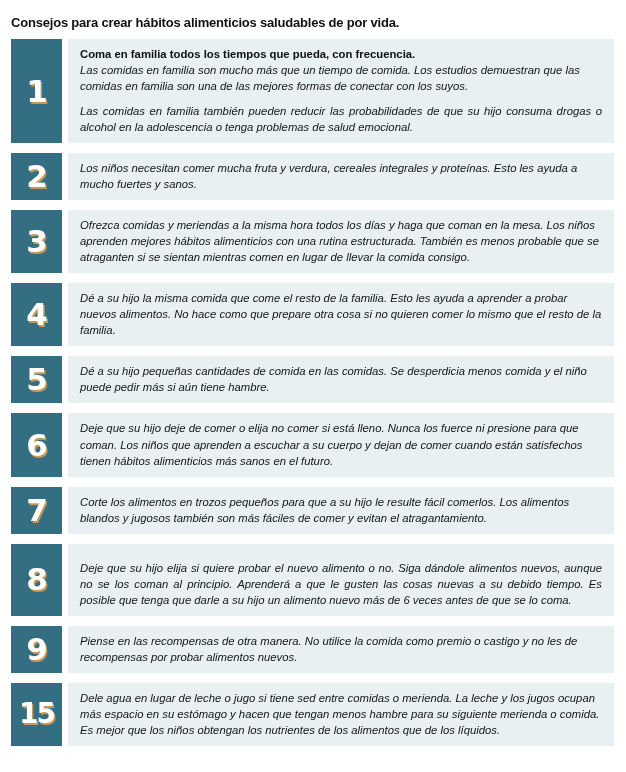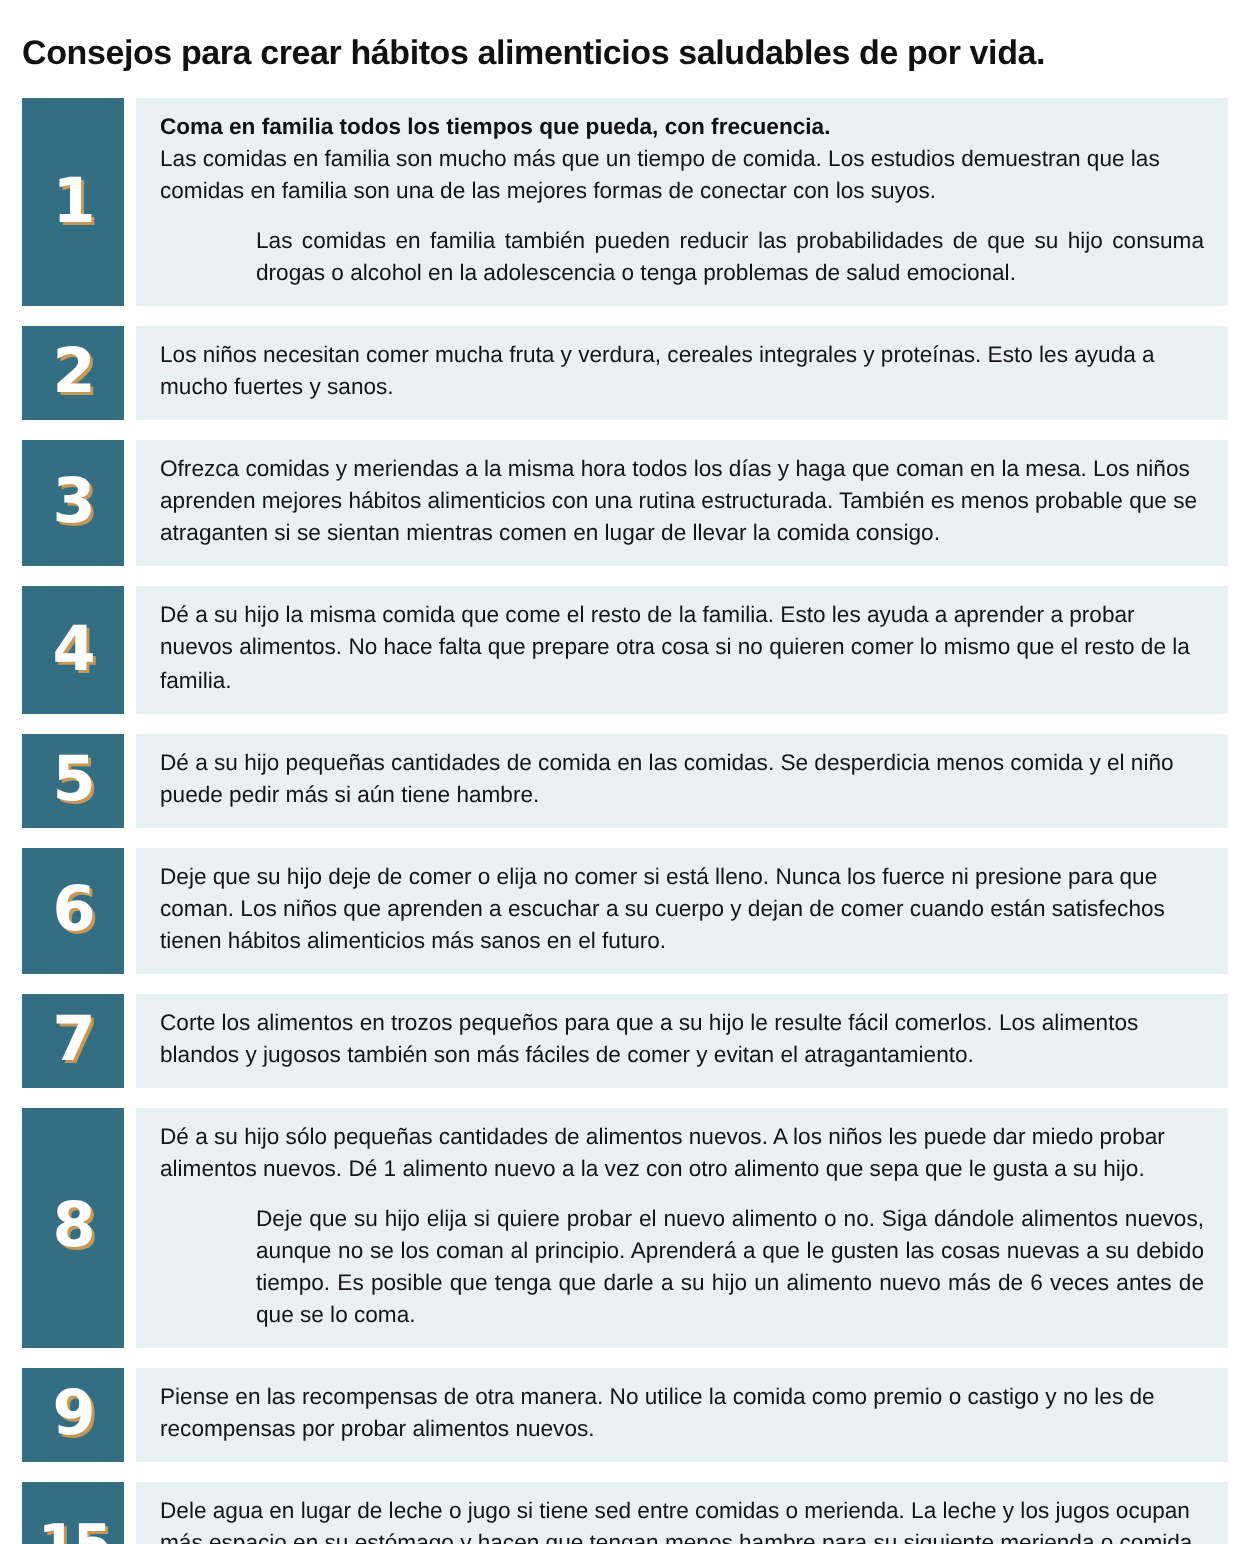--- a/index.html
+++ b/index.html
@@ -15,21 +15,21 @@
     overflow: hidden;
   }
   .page {
     width: 626px;
     height: 772px;
     position: relative;
     background: #ffffff;
     box-sizing: border-box;
   }
   .page-title {
-    font-size: 17px;
+    font-size: 13px;
     font-weight: bold;
     color: #111111;
     letter-spacing: -0.2px;
     padding: 6px 0 0 11px;
     line-height: 1.2;
     white-space: nowrap;
   }
   .tips-list {
     margin: 0;
     padding: 0 0 0 0;
@@ -74,31 +74,31 @@
     font-size: 11.3px;
     line-height: 1.42;
     color: #101010;
     margin: 0 0 0 0;
   }
   .tip-para {
     font-size: 11.3px;
     line-height: 1.42;
     color: #141414;
     margin: 0;
+    font-style: italic;
   }
   .tip-para + .tip-para {
     margin-top: 0;
   }
   .tip-para.justified {
     text-align: justify;
     text-justify: inter-word;
   }
   .tip-para.spaced {
     margin-top: 9px;
-    margin-left: 48px;
   }
 </style>
 </head>
 <body>
 
 <div class="page">
 
   <h1 class="page-title">Consejos para crear hábitos alimenticios saludables de por vida.</h1>
 
   <ul class="tips-list" id="tips-list">
@@ -126,21 +126,21 @@
         </div>
         <div class="tip-content">
           <p class="tip-para">Ofrezca comidas y meriendas a la misma hora todos los días y haga que coman en la mesa. Los niños aprenden mejores hábitos alimenticios con una rutina estructurada. También es menos probable que se atraganten si se sientan mientras comen en lugar de llevar la comida consigo.</p>
         </div>
       </li>
       <li class="tip-row">
         <div class="tip-number-box">
           <span>4</span>
         </div>
         <div class="tip-content">
-          <p class="tip-para">Dé a su hijo la misma comida que come el resto de la familia. Esto les ayuda a aprender a probar nuevos alimentos. No hace falta que prepare otra cosa si no quieren comer lo mismo que el resto de la familia.</p>
+          <p class="tip-para">Dé a su hijo la misma comida que come el resto de la familia. Esto les ayuda a aprender a probar nuevos alimentos. No hace como que prepare otra cosa si no quieren comer lo mismo que el resto de la familia.</p>
         </div>
       </li>
       <li class="tip-row">
         <div class="tip-number-box">
           <span>5</span>
         </div>
         <div class="tip-content">
           <p class="tip-para">Dé a su hijo pequeñas cantidades de comida en las comidas. Se desperdicia menos comida y el niño puede pedir más si aún tiene hambre.</p>
         </div>
       </li>
@@ -158,21 +158,20 @@
         </div>
         <div class="tip-content">
           <p class="tip-para">Corte los alimentos en trozos pequeños para que a su hijo le resulte fácil comerlos. Los alimentos blandos y jugosos también son más fáciles de comer y evitan el atragantamiento.</p>
         </div>
       </li>
       <li class="tip-row">
         <div class="tip-number-box">
           <span>8</span>
         </div>
         <div class="tip-content">
-          <p class="tip-para">Dé a su hijo sólo pequeñas cantidades de alimentos nuevos. A los niños les puede dar miedo probar alimentos nuevos. Dé 1 alimento nuevo a la vez con otro alimento que sepa que le gusta a su hijo.</p>
           <p class="tip-para justified spaced">Deje que su hijo elija si quiere probar el nuevo alimento o no. Siga dándole alimentos nuevos, aunque no se los coman al principio. Aprenderá a que le gusten las cosas nuevas a su debido tiempo. Es posible que tenga que darle a su hijo un alimento nuevo más de 6 veces antes de que se lo coma.</p>
         </div>
       </li>
       <li class="tip-row">
         <div class="tip-number-box">
           <span>9</span>
         </div>
         <div class="tip-content">
           <p class="tip-para">Piense en las recompensas de otra manera. No utilice la comida como premio o castigo y no les de recompensas por probar alimentos nuevos.</p>
         </div>

